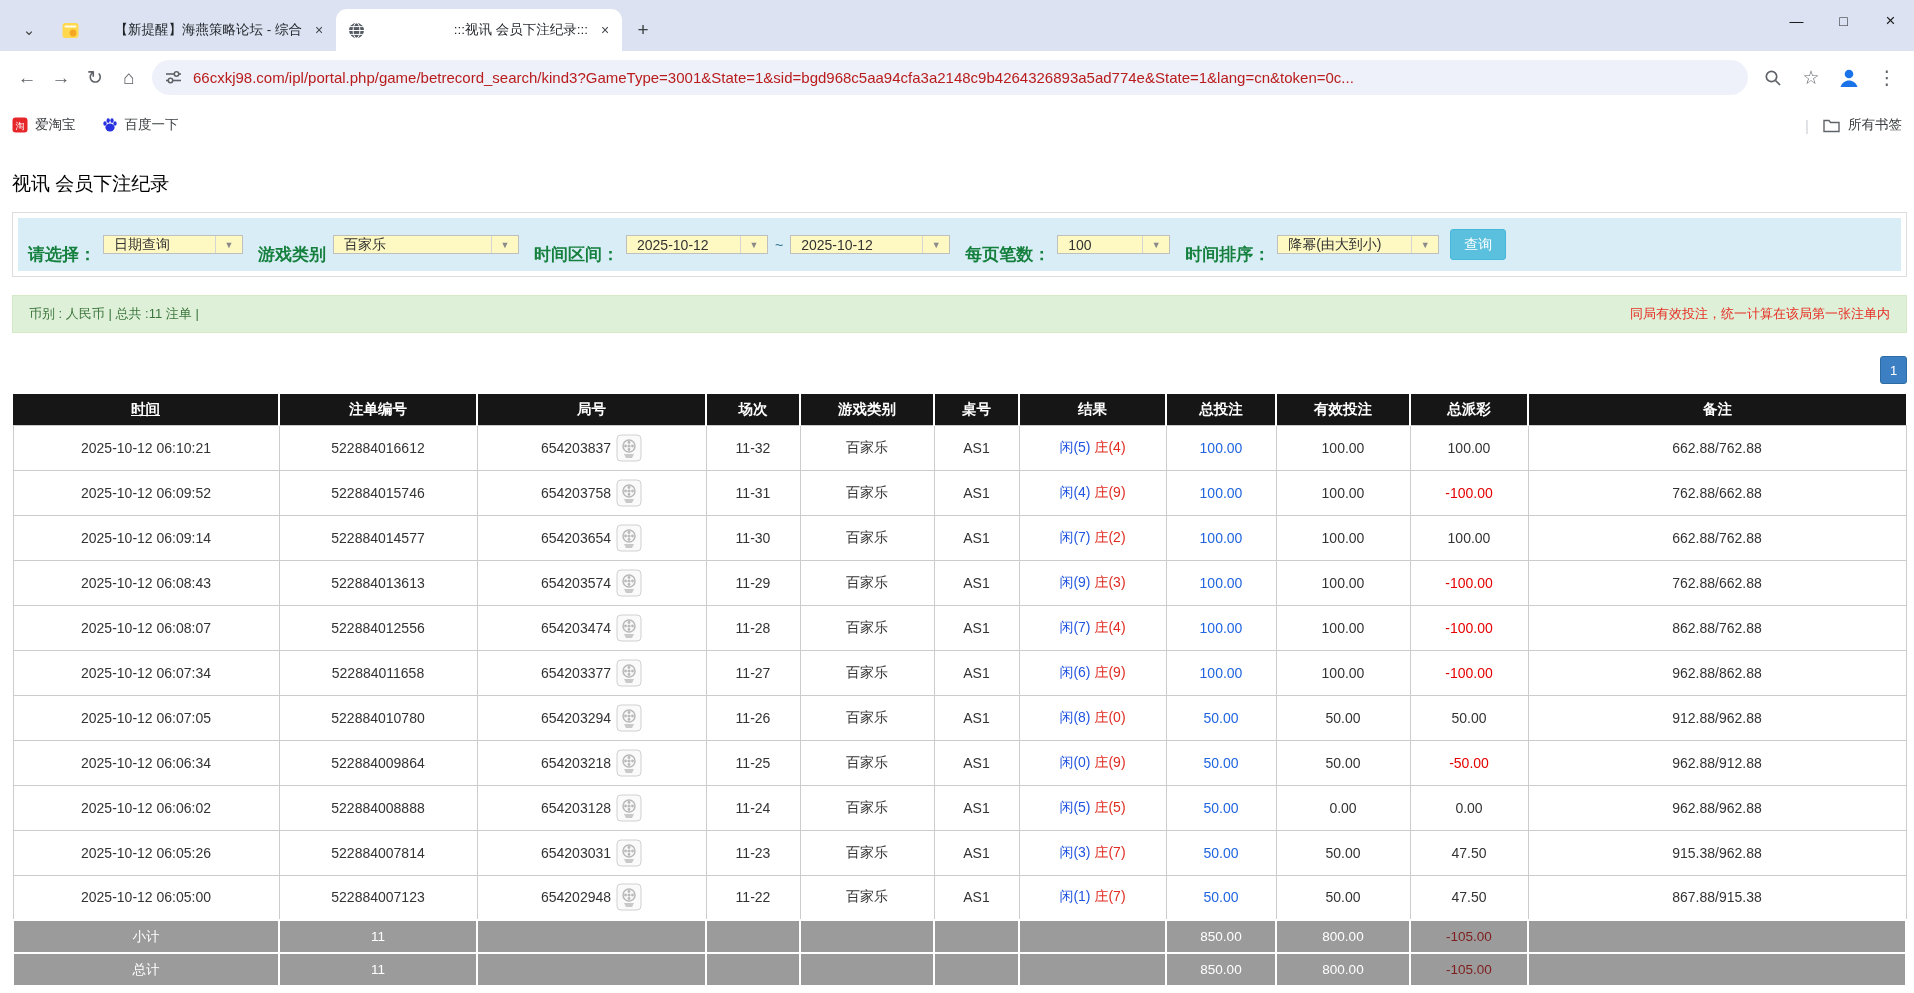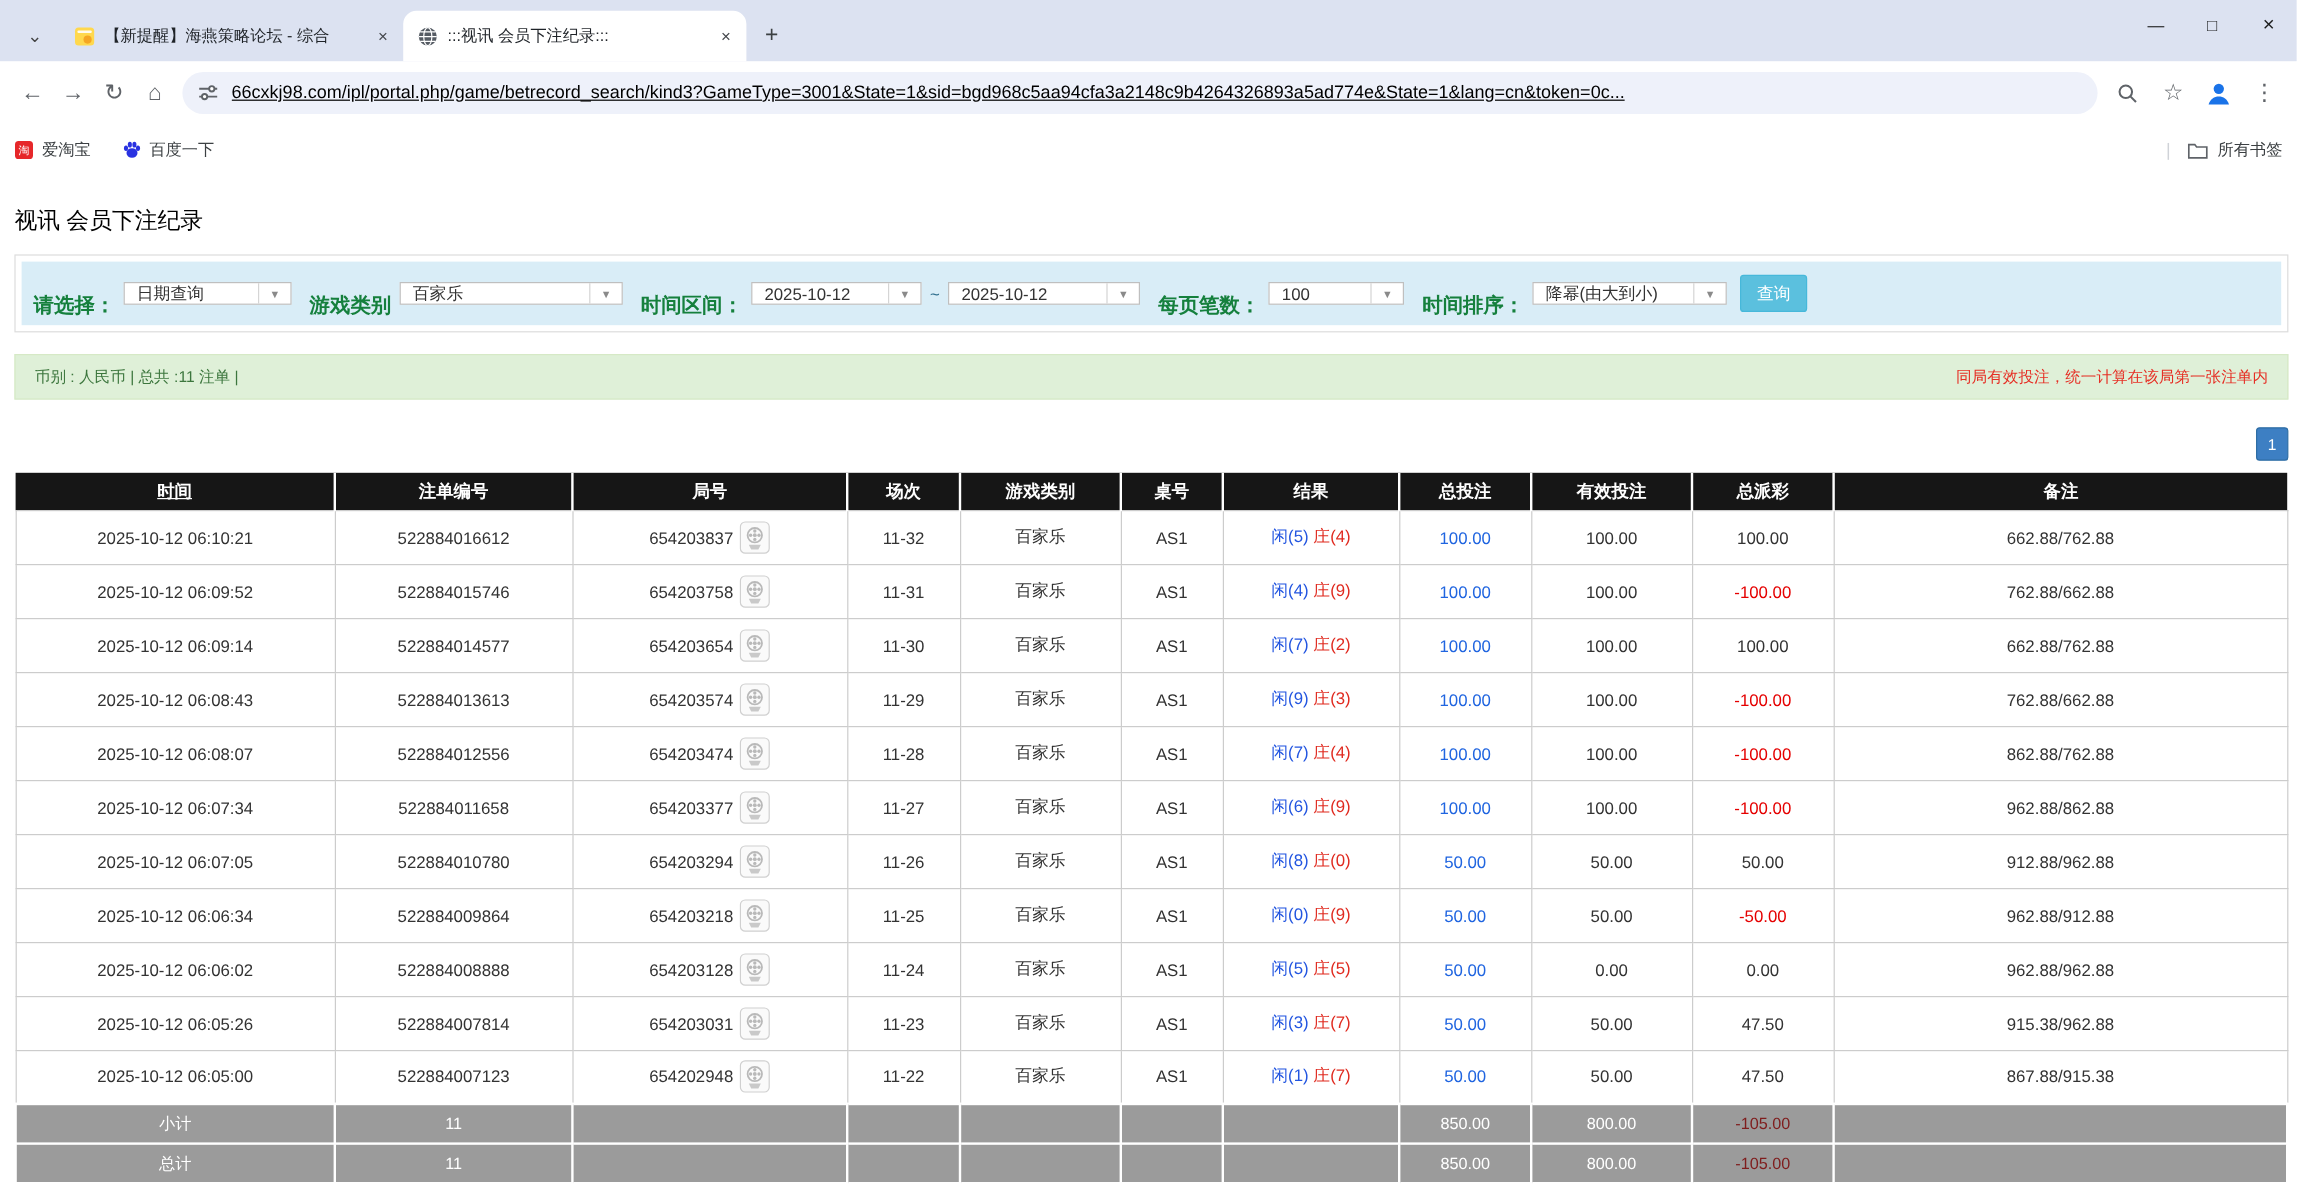--- a/index.html
+++ b/index.html
@@ -4,54 +4,54 @@
 <style>
   * { margin:0; padding:0; box-sizing:border-box; }
   html,body { width:1914px; height:993px; overflow:hidden; background:#fff;
     font-family:"Liberation Sans","DejaVu Sans",sans-serif; }
 
   
   .tabstrip { height:51px; background:#dce2f1; display:flex; align-items:flex-end; padding:0 6px; position:relative; }
   .tab-list-btn { width:34px; height:40px; display:flex; align-items:center; justify-content:center;
     color:#444; font-size:15px; margin:0 4px 1px 6px; cursor:pointer; }
   .tab { width:286px; height:42px; display:flex; align-items:center; gap:8px; padding:0 8px 0 12px;
-    border-radius:11px 11px 0 0; font-size:13.5px; color:#1f2328; }
+    border-radius:11px 11px 0 0; font-size:13.5px; color:#1f2328;text-align:right; }
   .tab.active { background:#fff; }
   .tab .favicon { width:17px; height:17px; flex:none; }
   .tab .tab-title { flex:1; white-space:nowrap; overflow:hidden; }
   .tab .tab-close { width:18px; height:18px; border-radius:50%; display:flex; align-items:center; justify-content:center;
     font-size:14px; color:#45484d; flex:none; }
   .newtab-btn { width:30px; height:30px; margin:0 0 6px 6px; display:flex; align-items:center; justify-content:center;
     font-size:19px; color:#3c4043; }
   .win-controls { position:absolute; right:0; top:0; height:42px; display:flex; }
   .win-btn { width:47px; height:42px; display:flex; align-items:center; justify-content:center; color:#1b1b1b; font-size:14px; }
   .win-btn.close { font-size:17px; }
 
   .toolbar { height:53px; background:#fff; display:flex; align-items:center; padding:0 10px; }
   .nav-icon { width:34px; height:34px; display:flex; align-items:center; justify-content:center;
     font-size:19px; color:#5f6368; flex:none; }
   .omnibox { flex:1; height:35px; background:#eef1fa; border-radius:18px; display:flex; align-items:center;
     margin:0 8px 0 6px; padding:0 12px; min-width:0; }
-  .omnibox .url { flex:1; font-size:15px; color:#000000; white-space:nowrap; overflow:hidden;text-decoration:underline; }
+  .omnibox .url { flex:1; font-size:15px; color:#b91c1c; white-space:nowrap; overflow:hidden; }
   .right-icons { display:flex; align-items:center; gap:4px; }
 
   .bookmarks { height:42px; background:#fff; display:flex; align-items:center; padding:0 12px; font-size:13.5px; color:#3c4043; }
   .bm-item { display:flex; align-items:center; gap:7px; margin-right:26px; }
   .bm-right { margin-left:auto; display:flex; align-items:center; gap:8px; }
   .bm-sep { color:#d0d3d8; font-size:15px; margin-right:6px; }
 
   
   .content { padding:0 7px 0 12px; }
   .page-title { font-size:19px; font-weight:400; color:#000000; margin:25px 0 15px 0; }
 
   .filter-wrap { border:1px solid #ddd; padding:5px; }
   .filter-bar { background:#d9edf7; display:flex; align-items:center; padding:5px 10px; gap:7px; }
   .f-label { color:#15803d; font-weight:bold; font-size:17px; white-space:nowrap; margin-left:8px;margin-top:20px; }
   .f-label:first-child { margin-left:0; }
-  .sel { background:#ffffff; border:1px solid #bfbfbf; height:19px; display:flex; align-items:center; font-size:14px; color:#333; }
+  .sel { background:#fef9c3; border:1px solid #bfbfbf; height:19px; display:flex; align-items:center; font-size:14px; color:#333; }
   .sel .sel-text { padding:0 10px; flex:1; white-space:nowrap; }
   .sel .sel-arrow { width:27px; height:100%; border-left:1px solid #d5d5d5; display:flex; align-items:center; justify-content:center;
     color:#8a8a8a; font-size:9px; }
   .tilde { color:#31708f; font-size:14px; }
   .search-btn { background:#5bc0de; color:#fff; border:1px solid #46b8da; border-radius:3px; height:31px;
     padding:0 13px; font-size:14px; margin-left:4px; cursor:pointer; }
 
   .status-bar { margin-top:18px; background:#dff0d8; border:1px solid #d6e9c6; height:38px;
     display:flex; align-items:center; justify-content:space-between; padding:0 16px; }
   .status-left { color:#3c763d; font-size:13px; }

